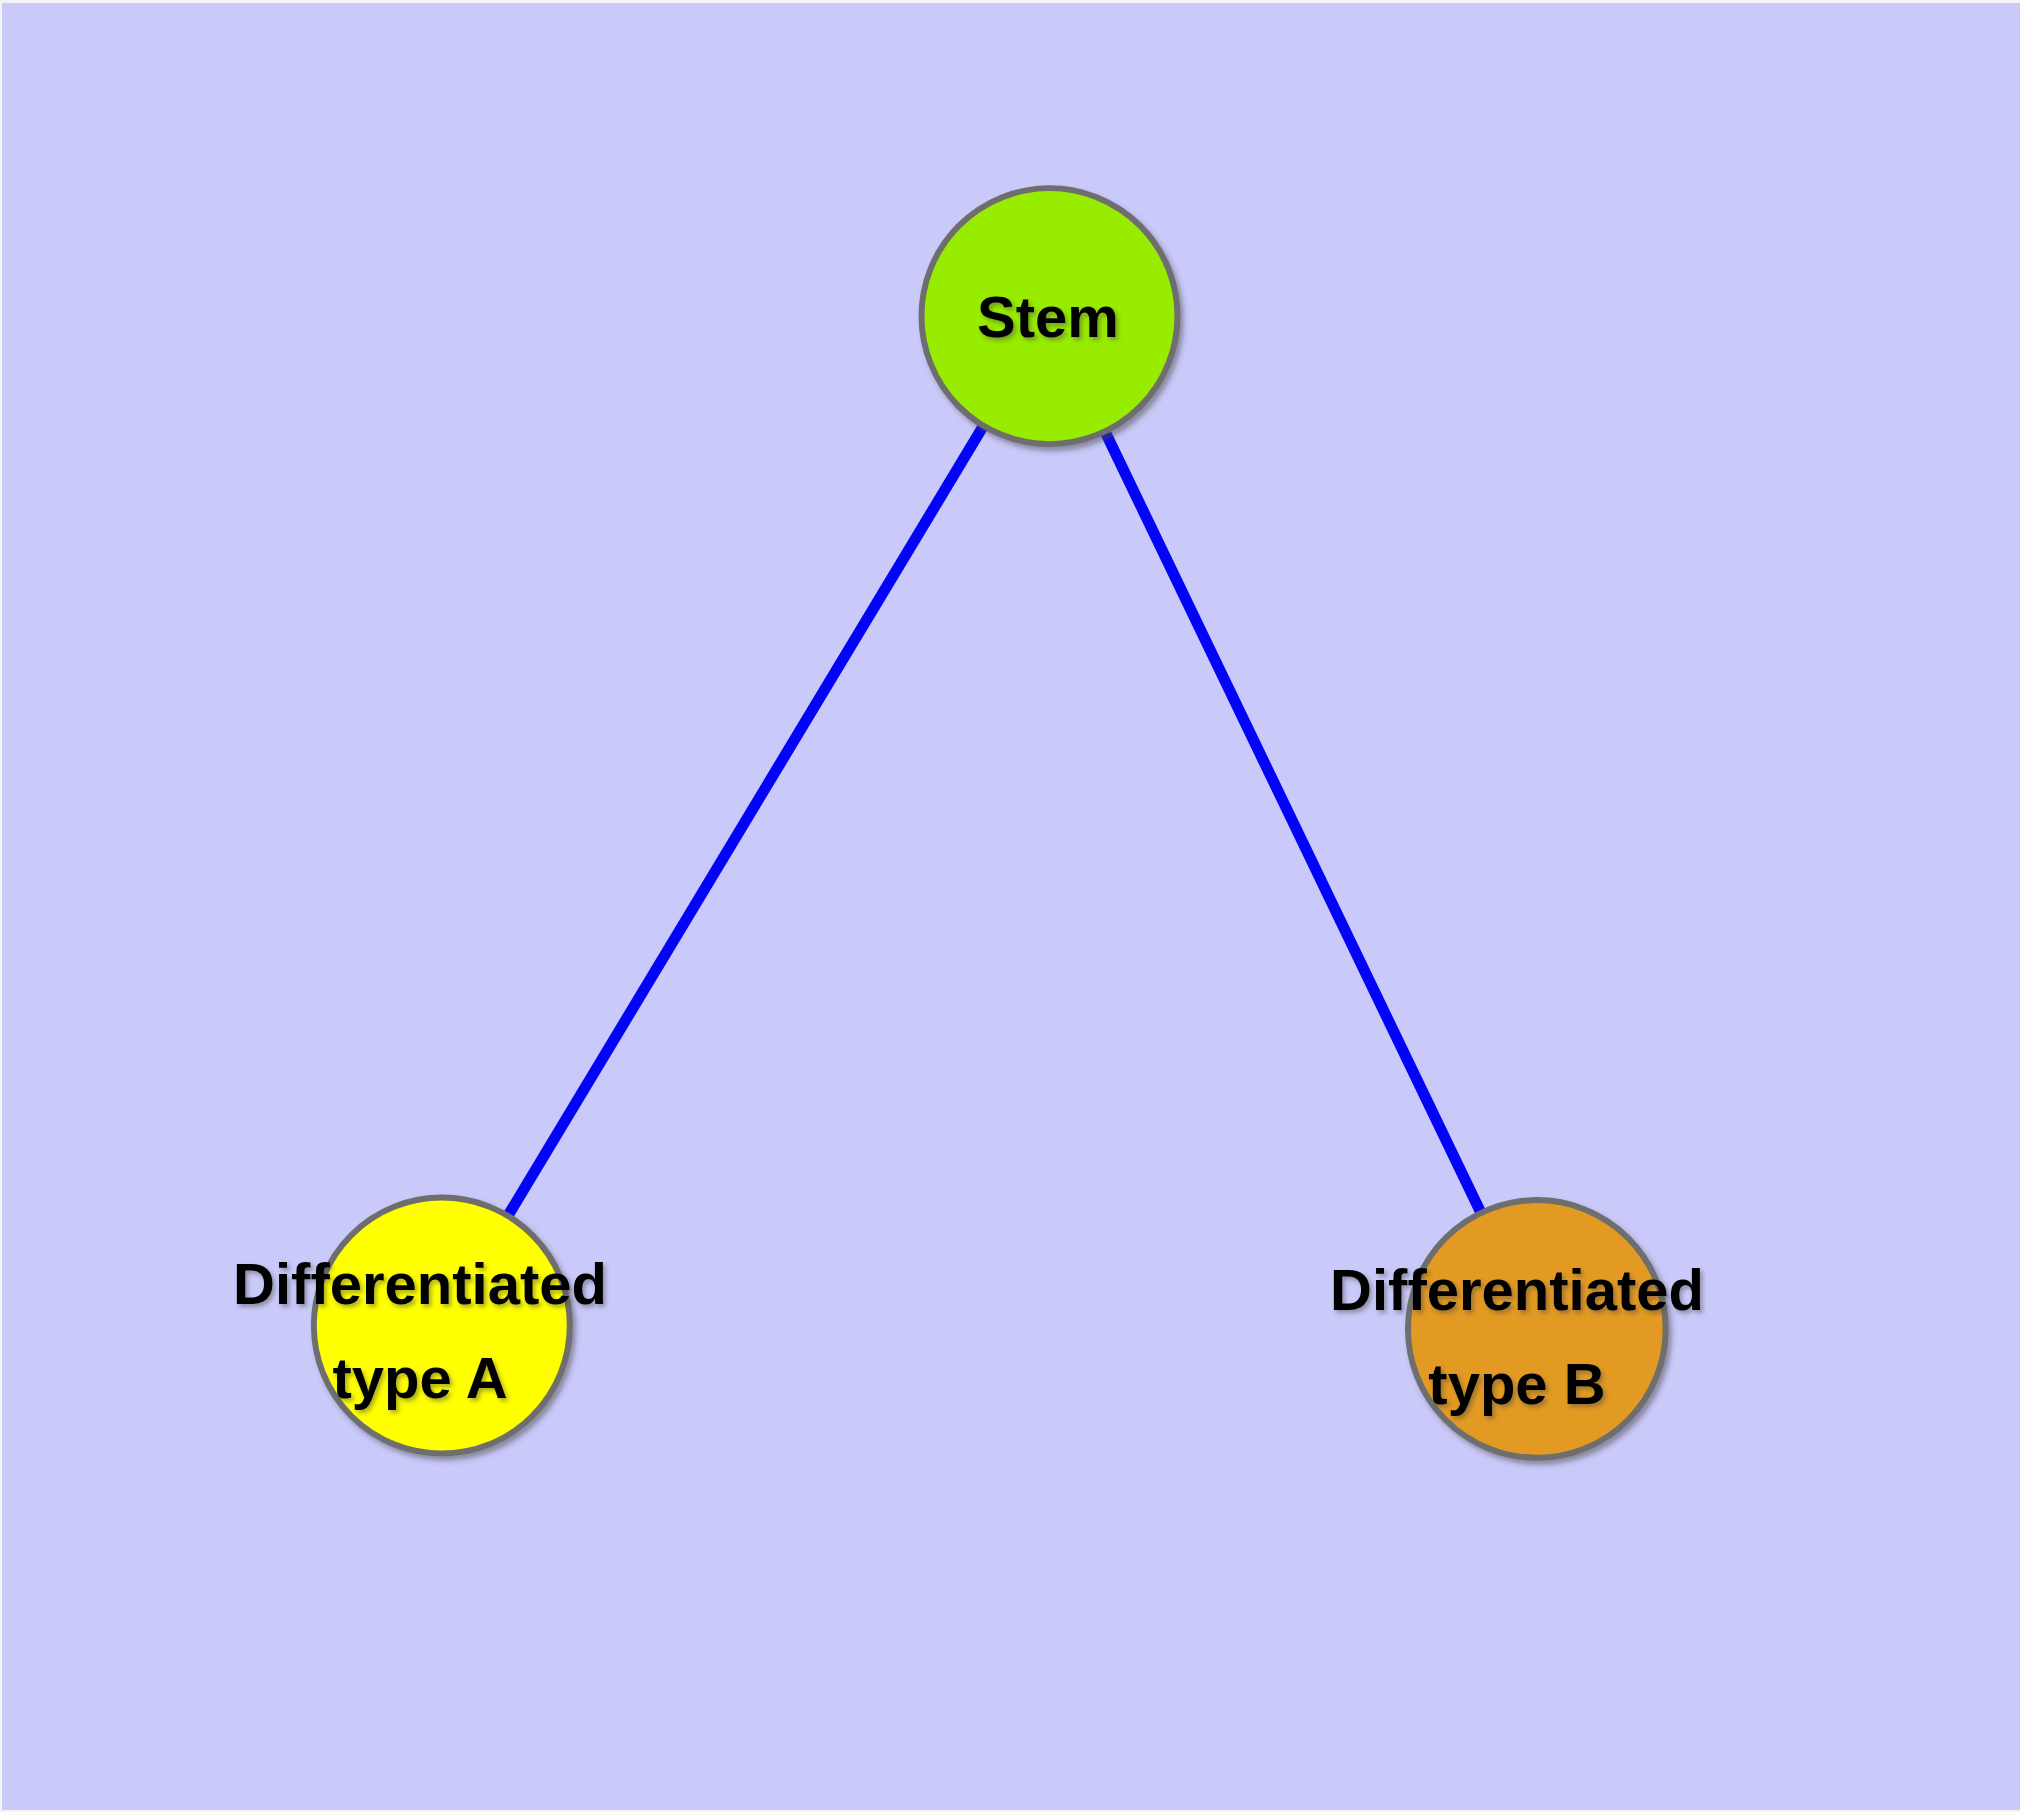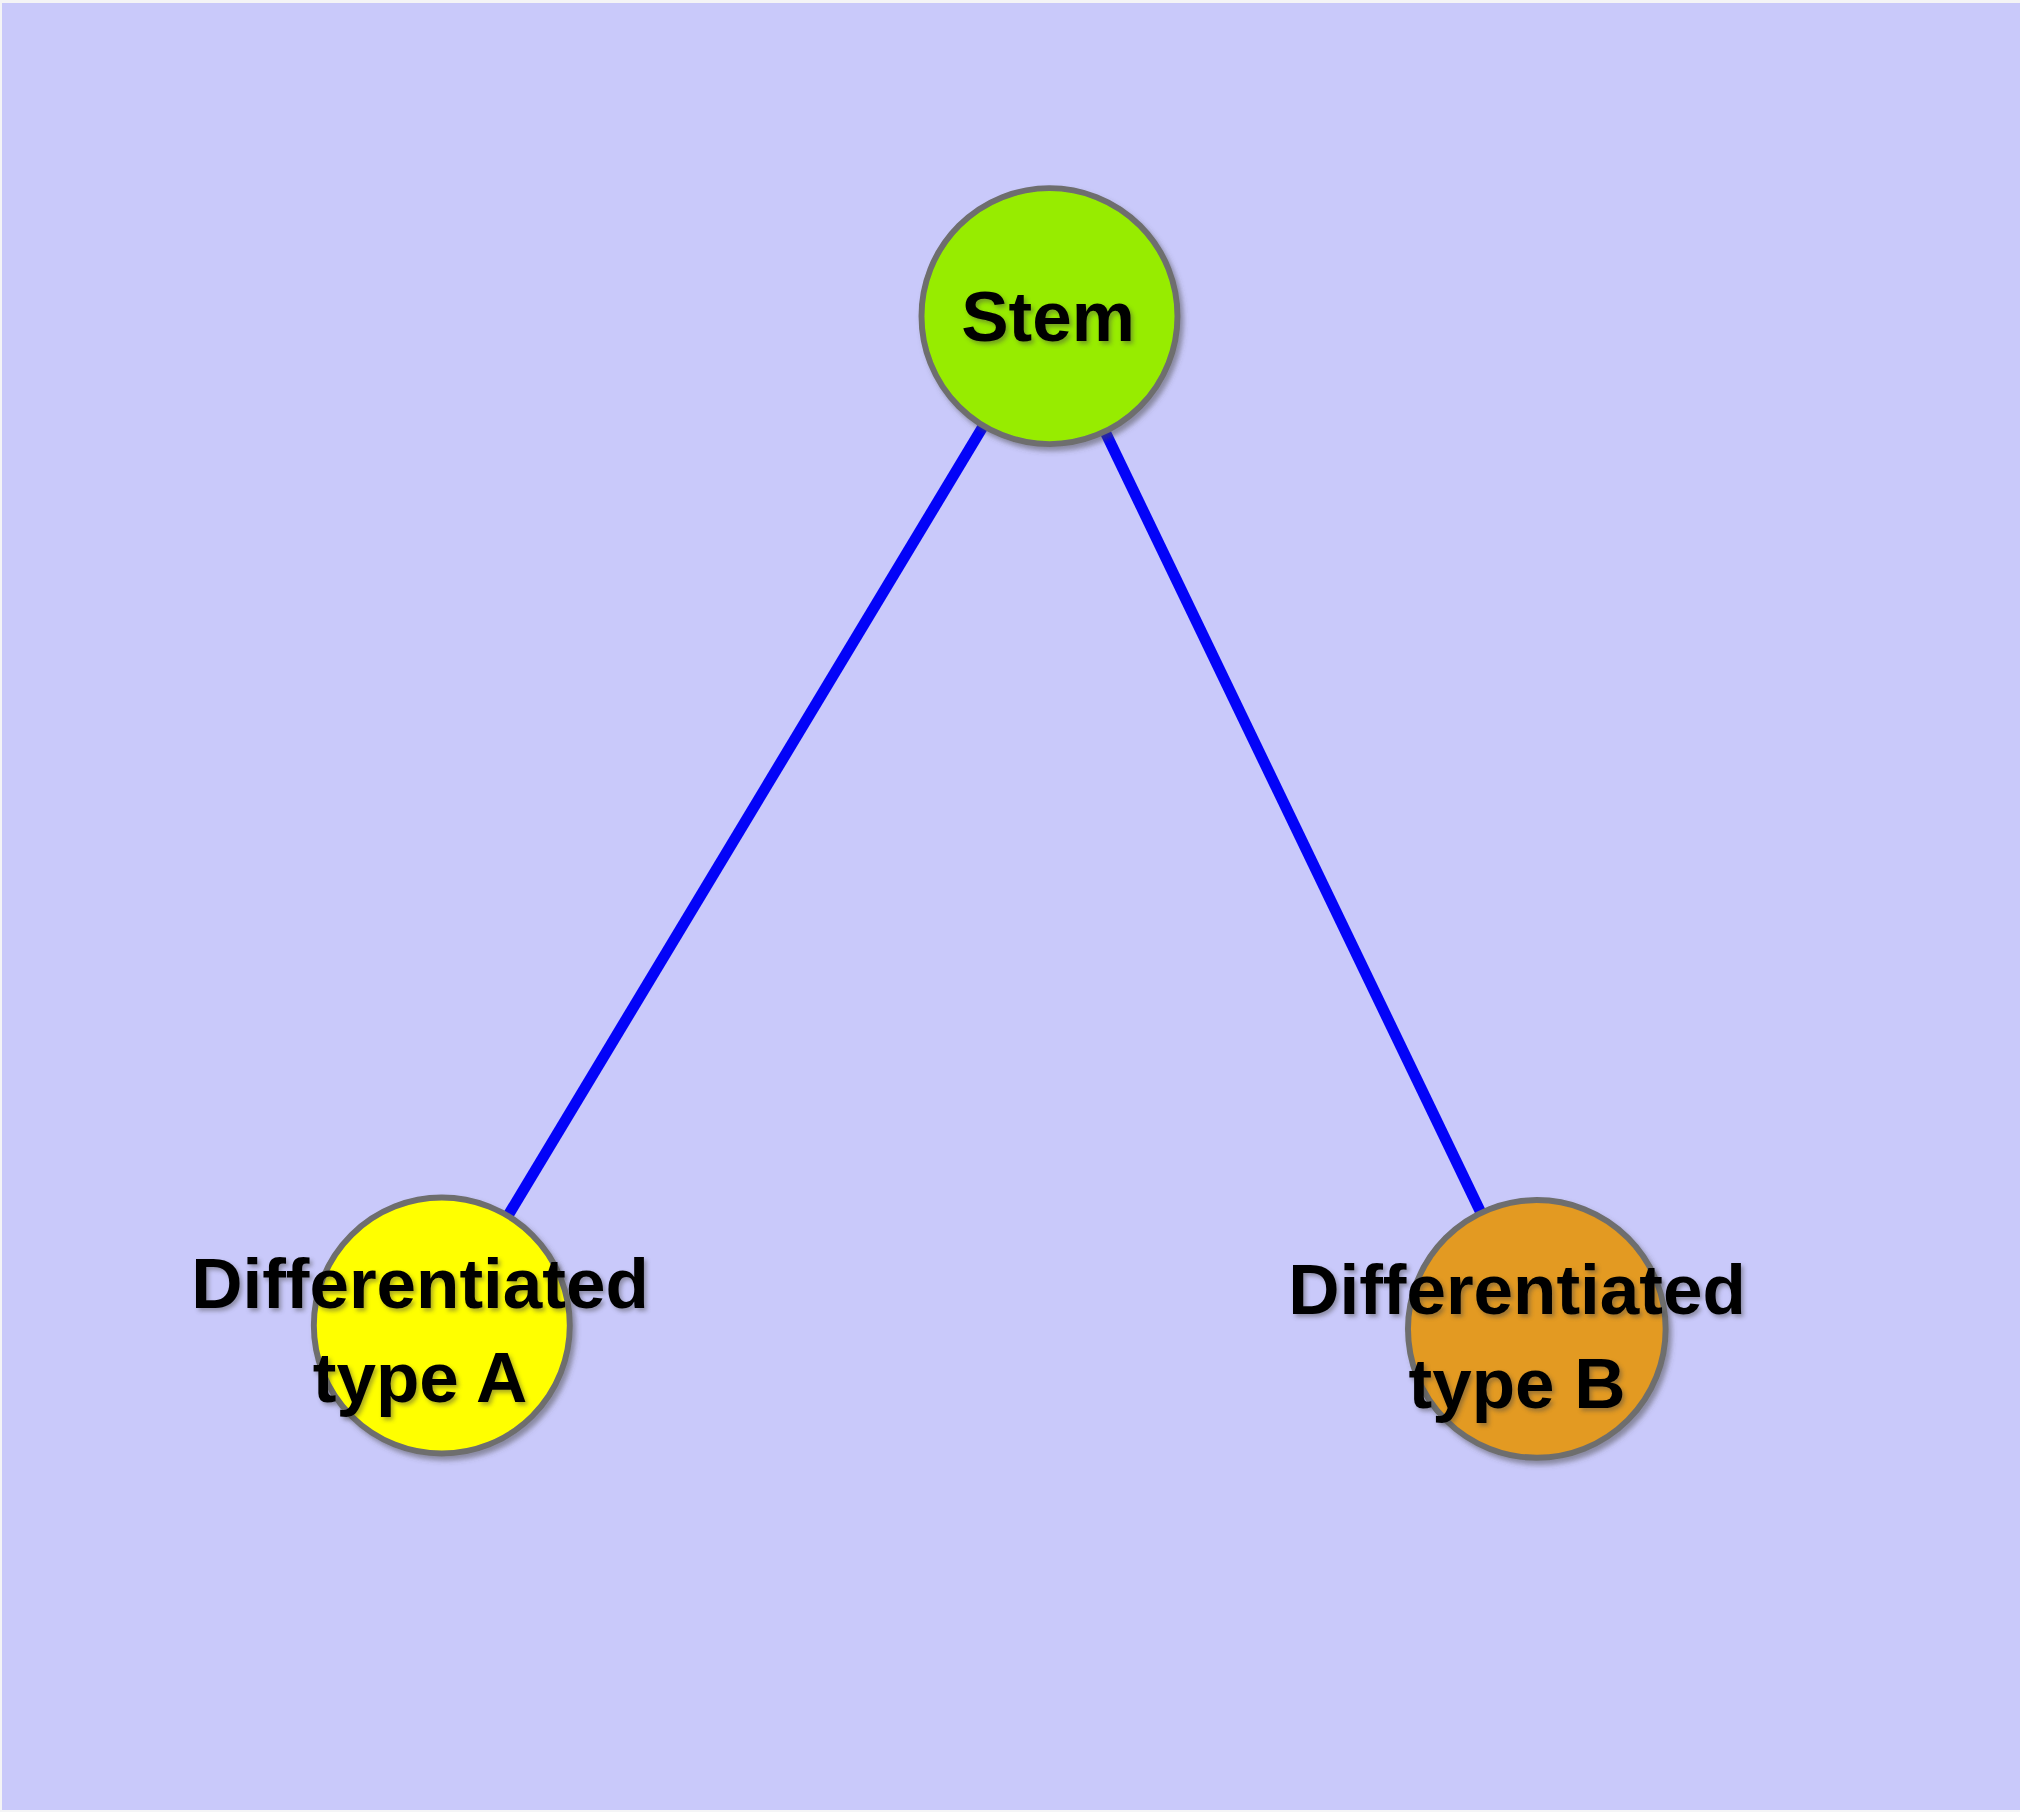--- a/index.html
+++ b/index.html
@@ -38,21 +38,21 @@
     stroke-width: 7px;
     filter: url(#nodeShadow);
     cursor: pointer;
   }
   .node-label {
     position: absolute;
     transform: translate(-50%, -50%);
     z-index: 10;
     color: #000000;
     font-weight: bold;
-    font-size: 71px;
+    font-size: 58px;
     line-height: 94px;
     text-align: center;
     white-space: pre-line;
     text-shadow: 2.5px 3.4px 4.2px rgba(70, 70, 70, 0.45);
     pointer-events: none;
   }
   .label-stem   { left: 1048px; top: 317px;  }
   .label-type-a { left: 420px;  top: 1331px; }
   .label-type-b { left: 1517px; top: 1337px; }
 </style>

